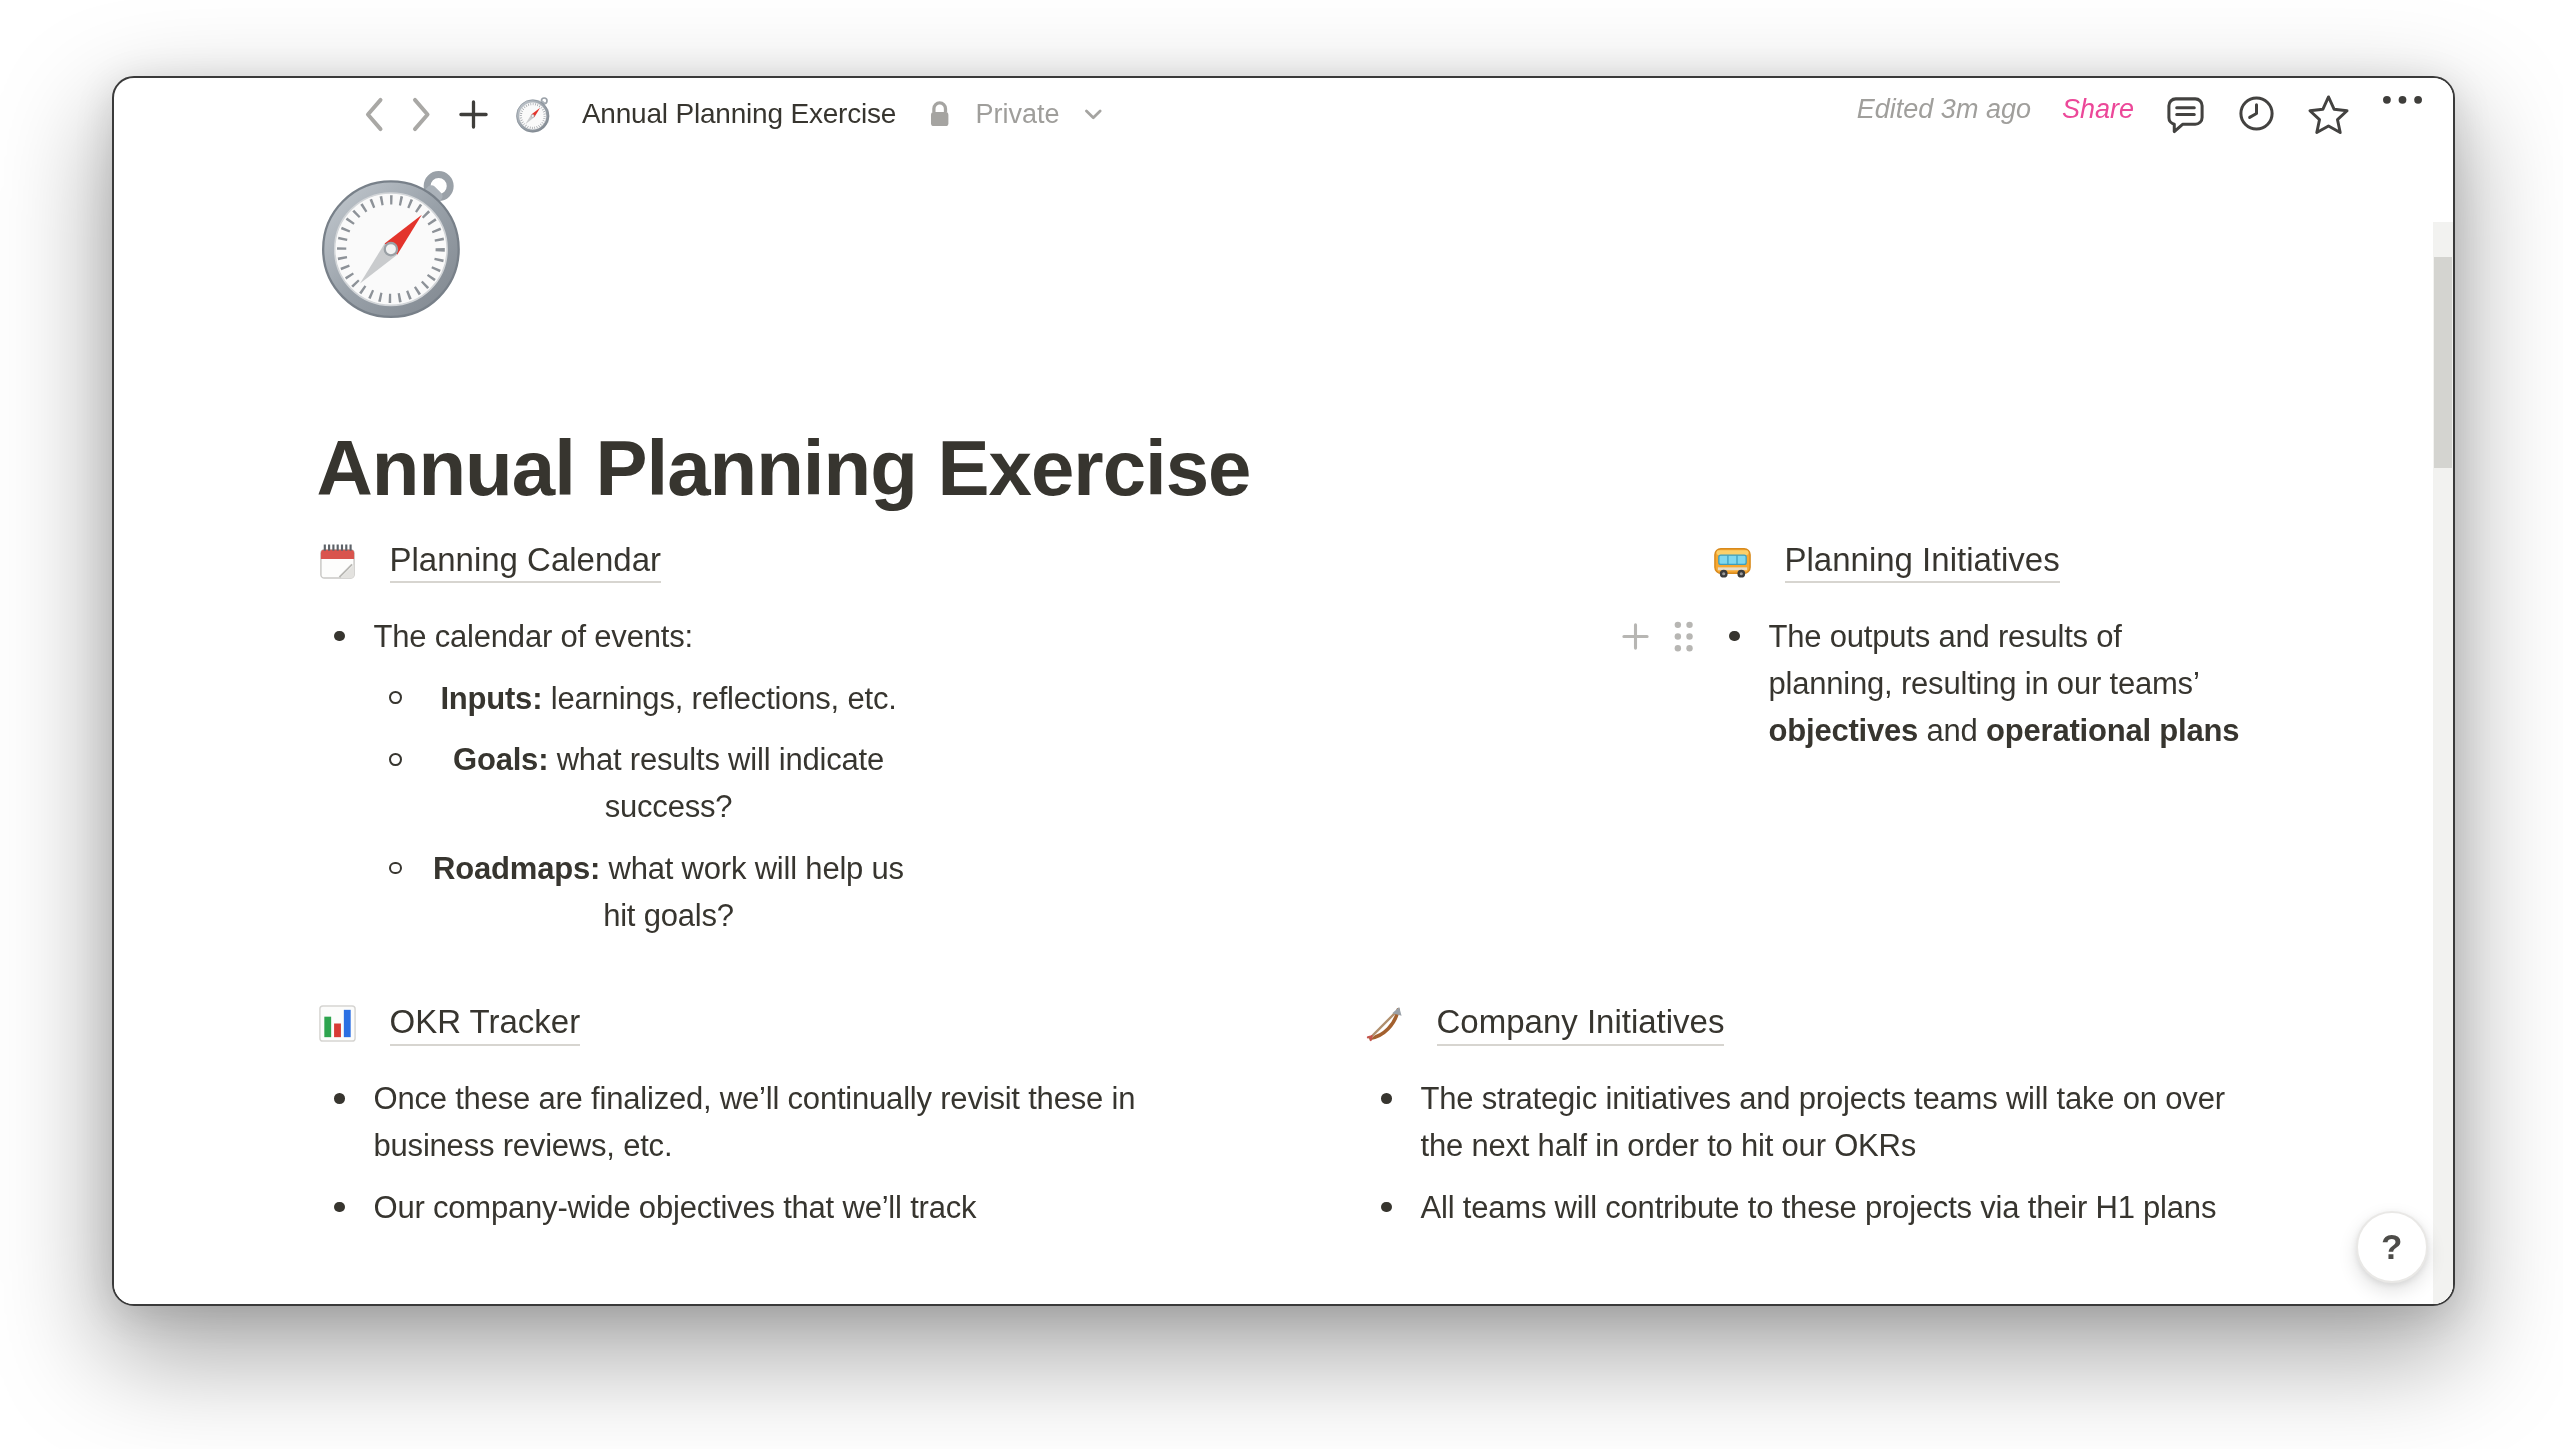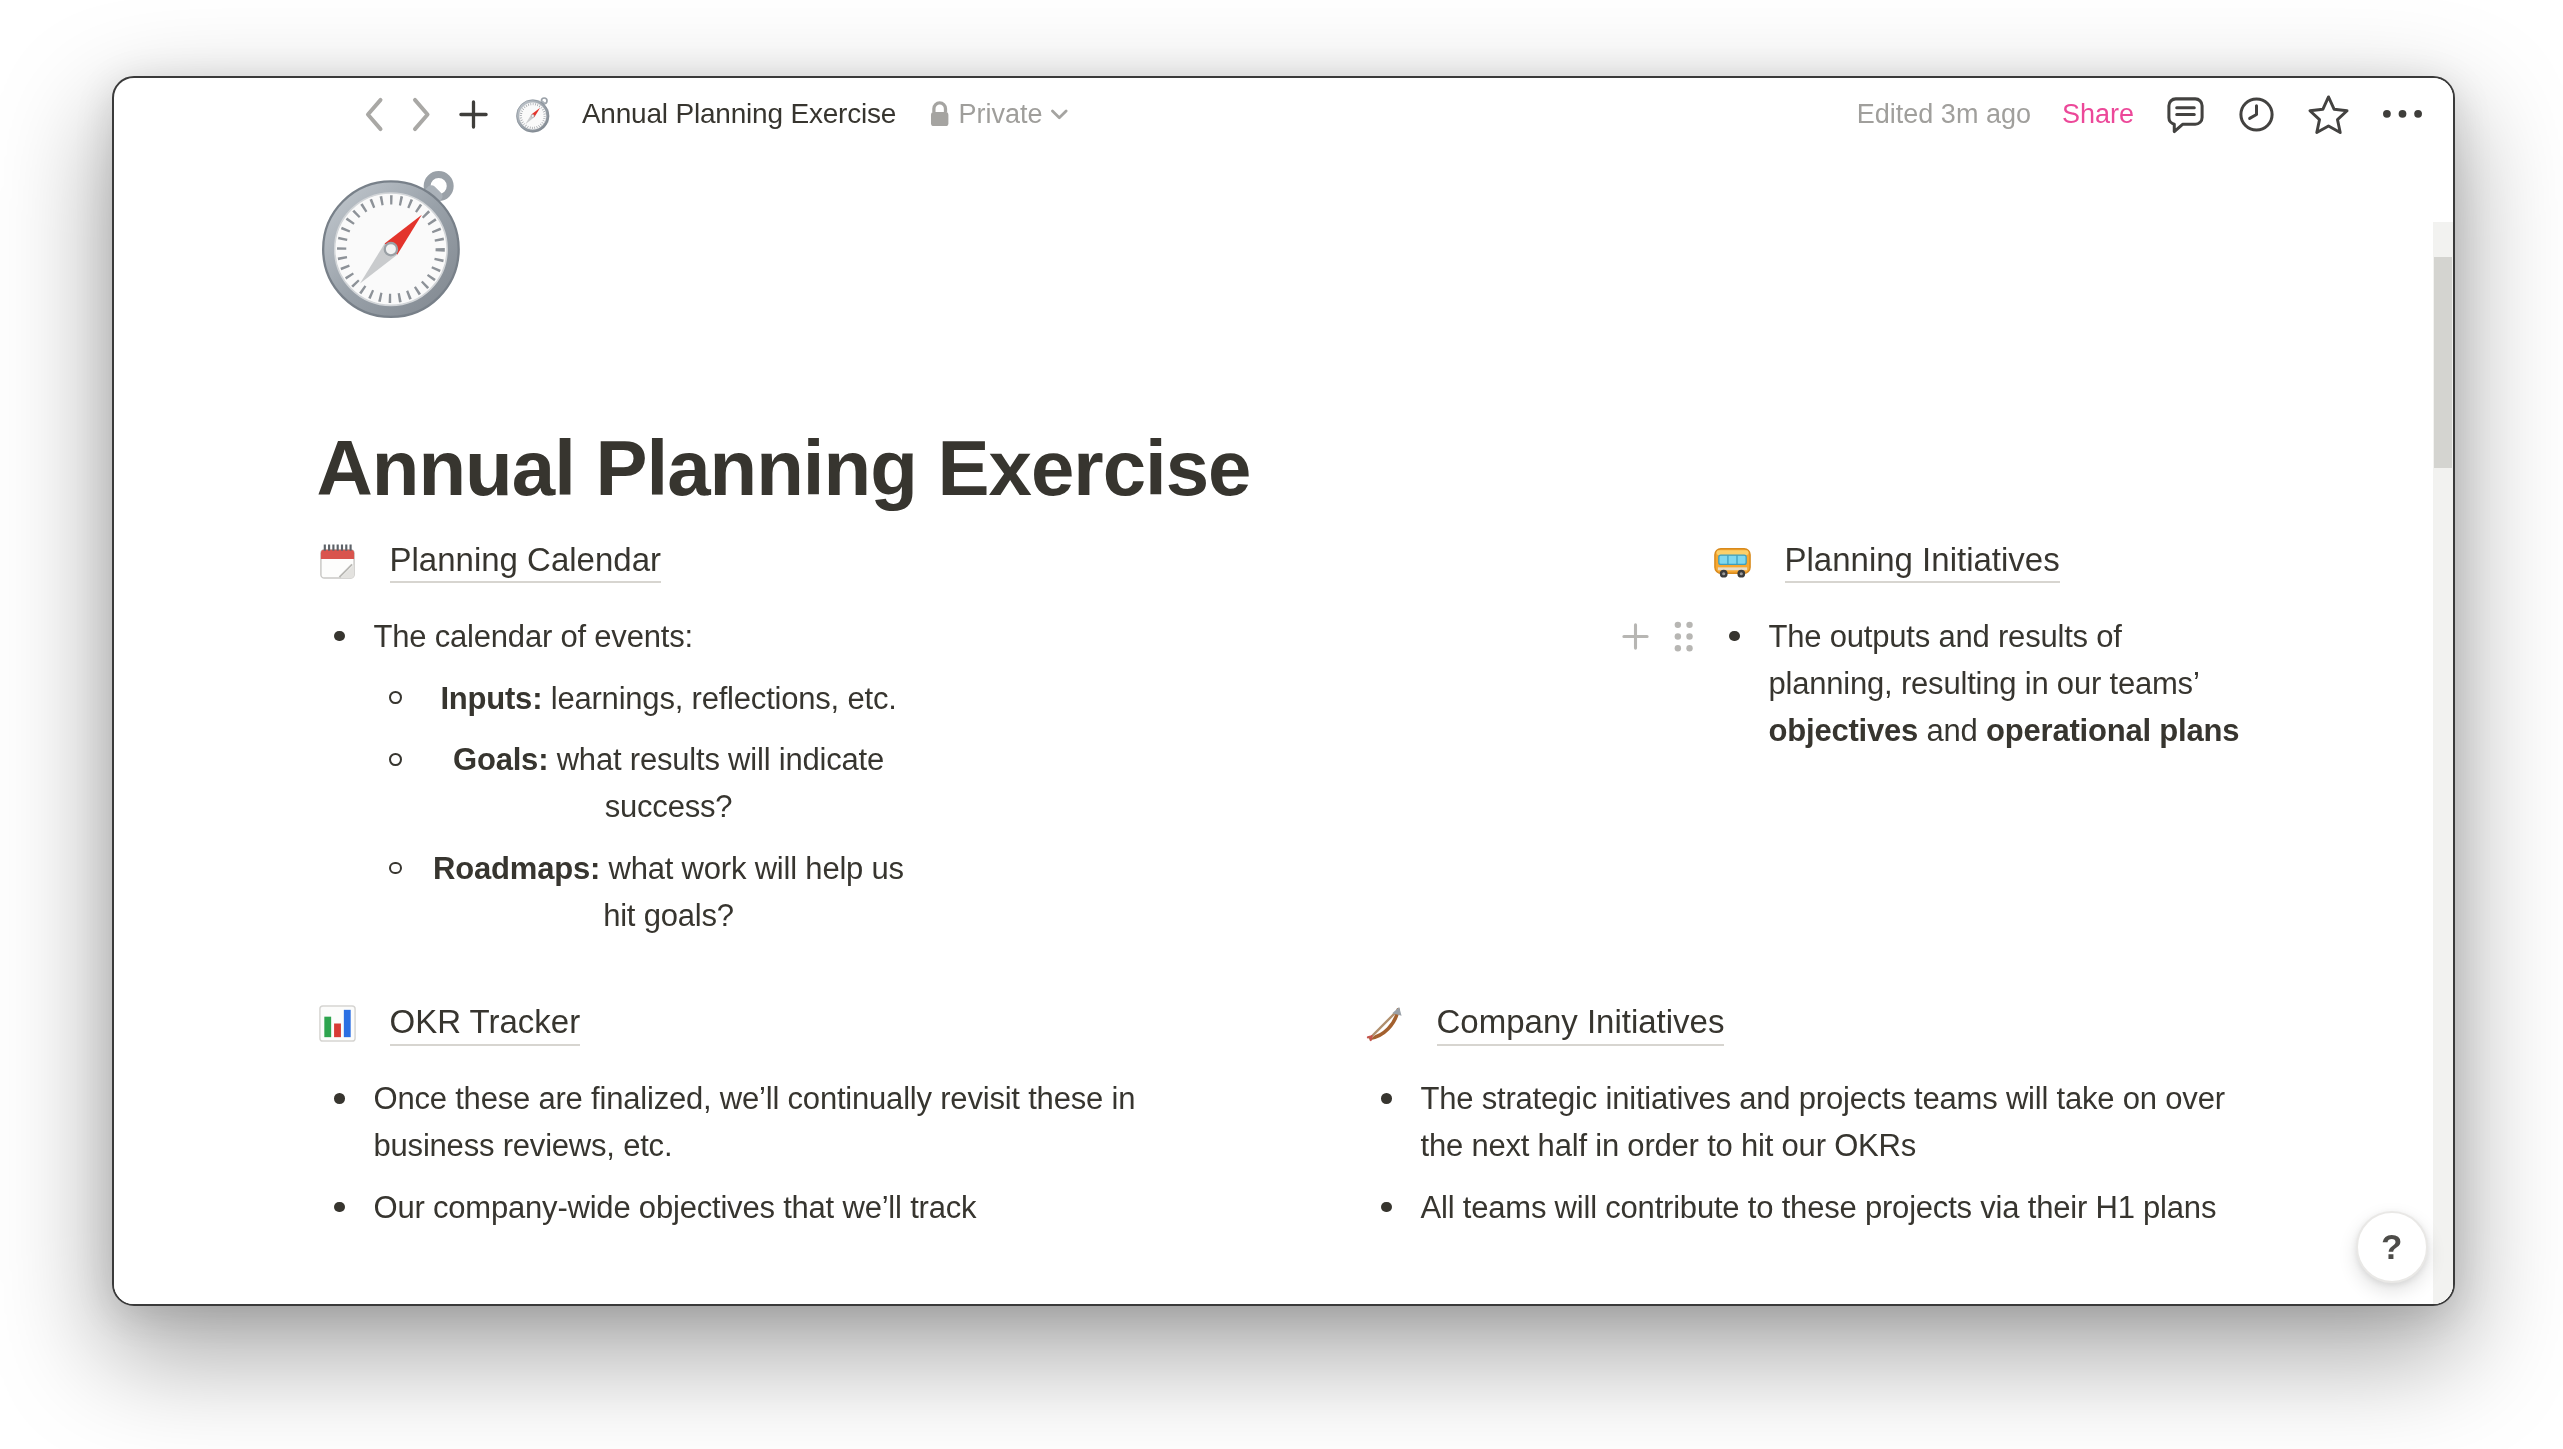--- a/index.html
+++ b/index.html
@@ -18,27 +18,27 @@
     box-shadow:0 44px 107px 7.8px rgba(0,0,0,0.34), 0 7.8px 39px rgba(0,0,0,0.12);
     overflow:hidden;
     padding-left:44px;
   }
   
   .topbar {
     height:72px; display:flex; align-items:center;
     padding:0 29px 0 143px; position:relative; background:#fff;
   }
   .tb-left { display:flex; align-items:center; gap:26px; }
-  .tb-right { margin-left:auto; display:flex; align-items:center; gap:31px; }
+  .tb-right { margin-left:auto; display:flex; align-items:flex-start; gap:31px;font-style:italic; }
   .tb-btn { display:flex; align-items:center; justify-content:center; cursor:pointer; }
   .hamburger { display:flex; flex-direction:column; gap:7.8px; width:36px; }
   .hamburger span { height:3.9px; background:#3f3e3b; border-radius:2px; }
   .tb-title { font-size:28px; font-weight:500; color:#37352f; letter-spacing:-0.2px; margin-left:3.9px; }
   .tb-gray { font-size:27px; color:#9f9e9b; }
-  .tb-private { display:flex; align-items:center; gap:7px; margin-left:5.9px; }
+  .tb-private { display:flex; align-items:center; gap:24px; margin-left:5.9px; }
   .tb-edited { font-size:27px; color:#a09f9c; }
   .tb-share { font-size:27px; font-weight:500; color:#ec4899; }
   .icon { display:block; }
   
   .content {
     position:absolute; top:72px; left:0; right:0; bottom:0; overflow:hidden; background:#fff;
   }
   .page-body { width:1934px; margin:0 auto; position:relative; }
   .page-icon { margin-top:15.6px; width:154px; height:154px; cursor:pointer; }
   .page-title {

